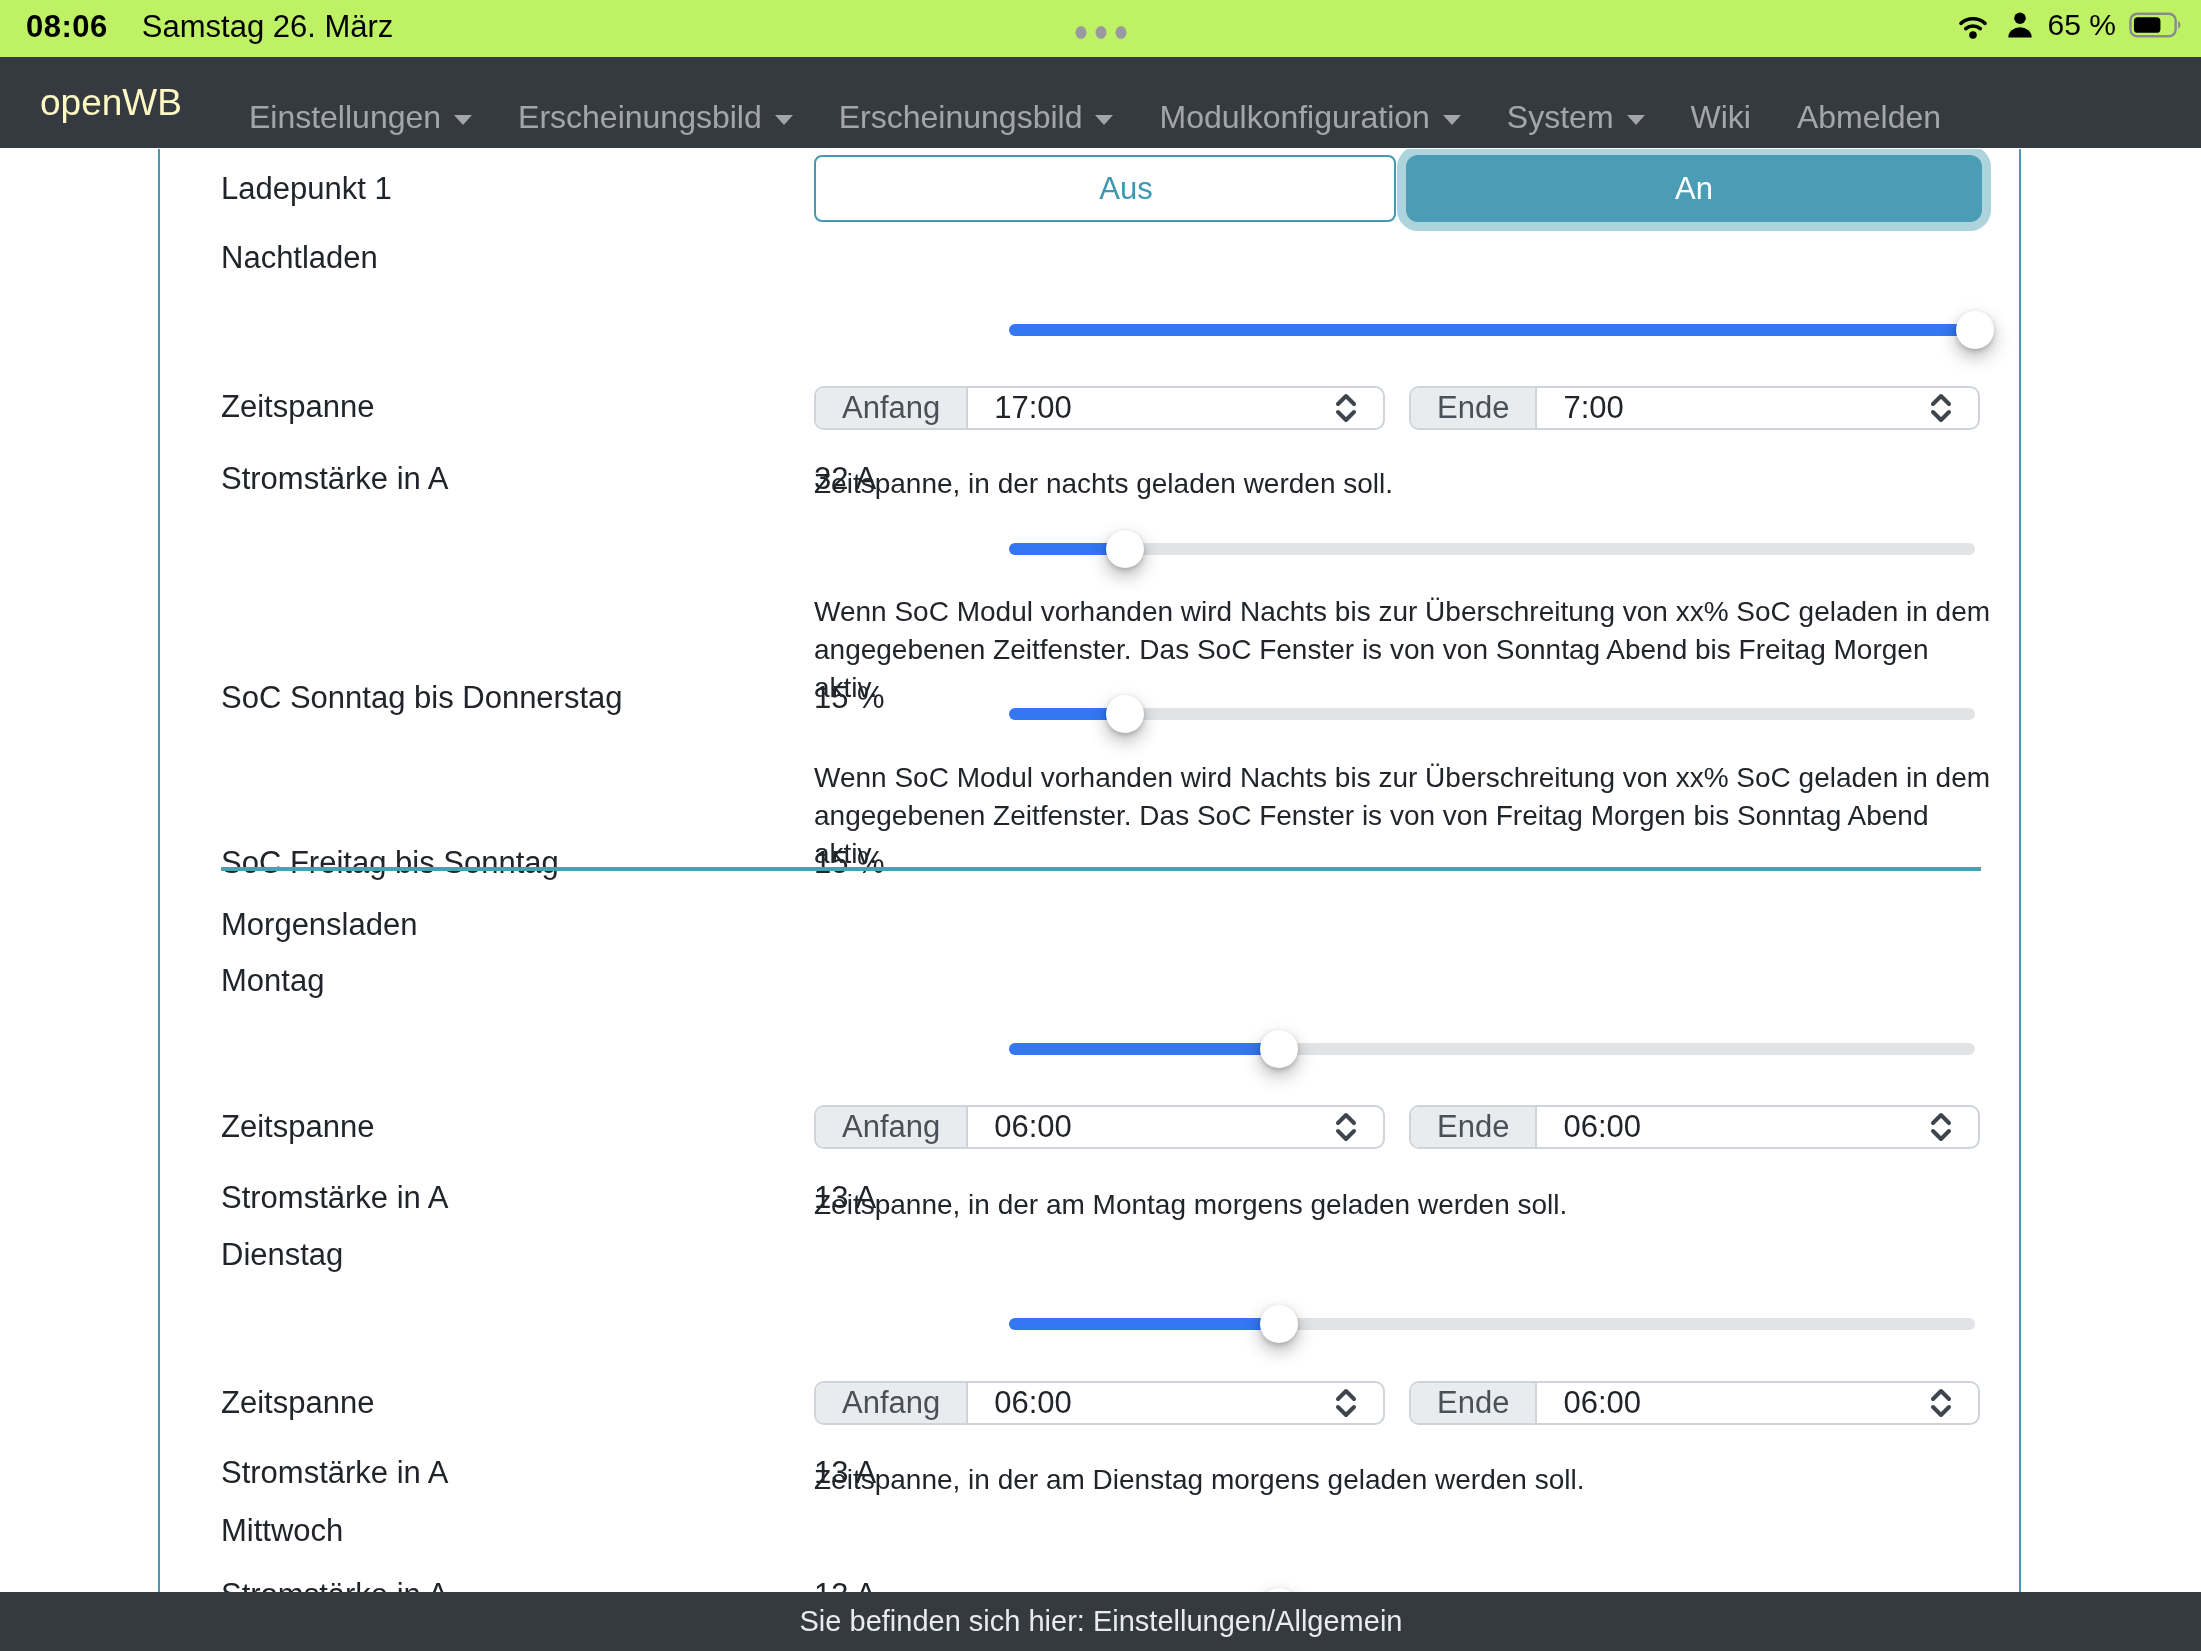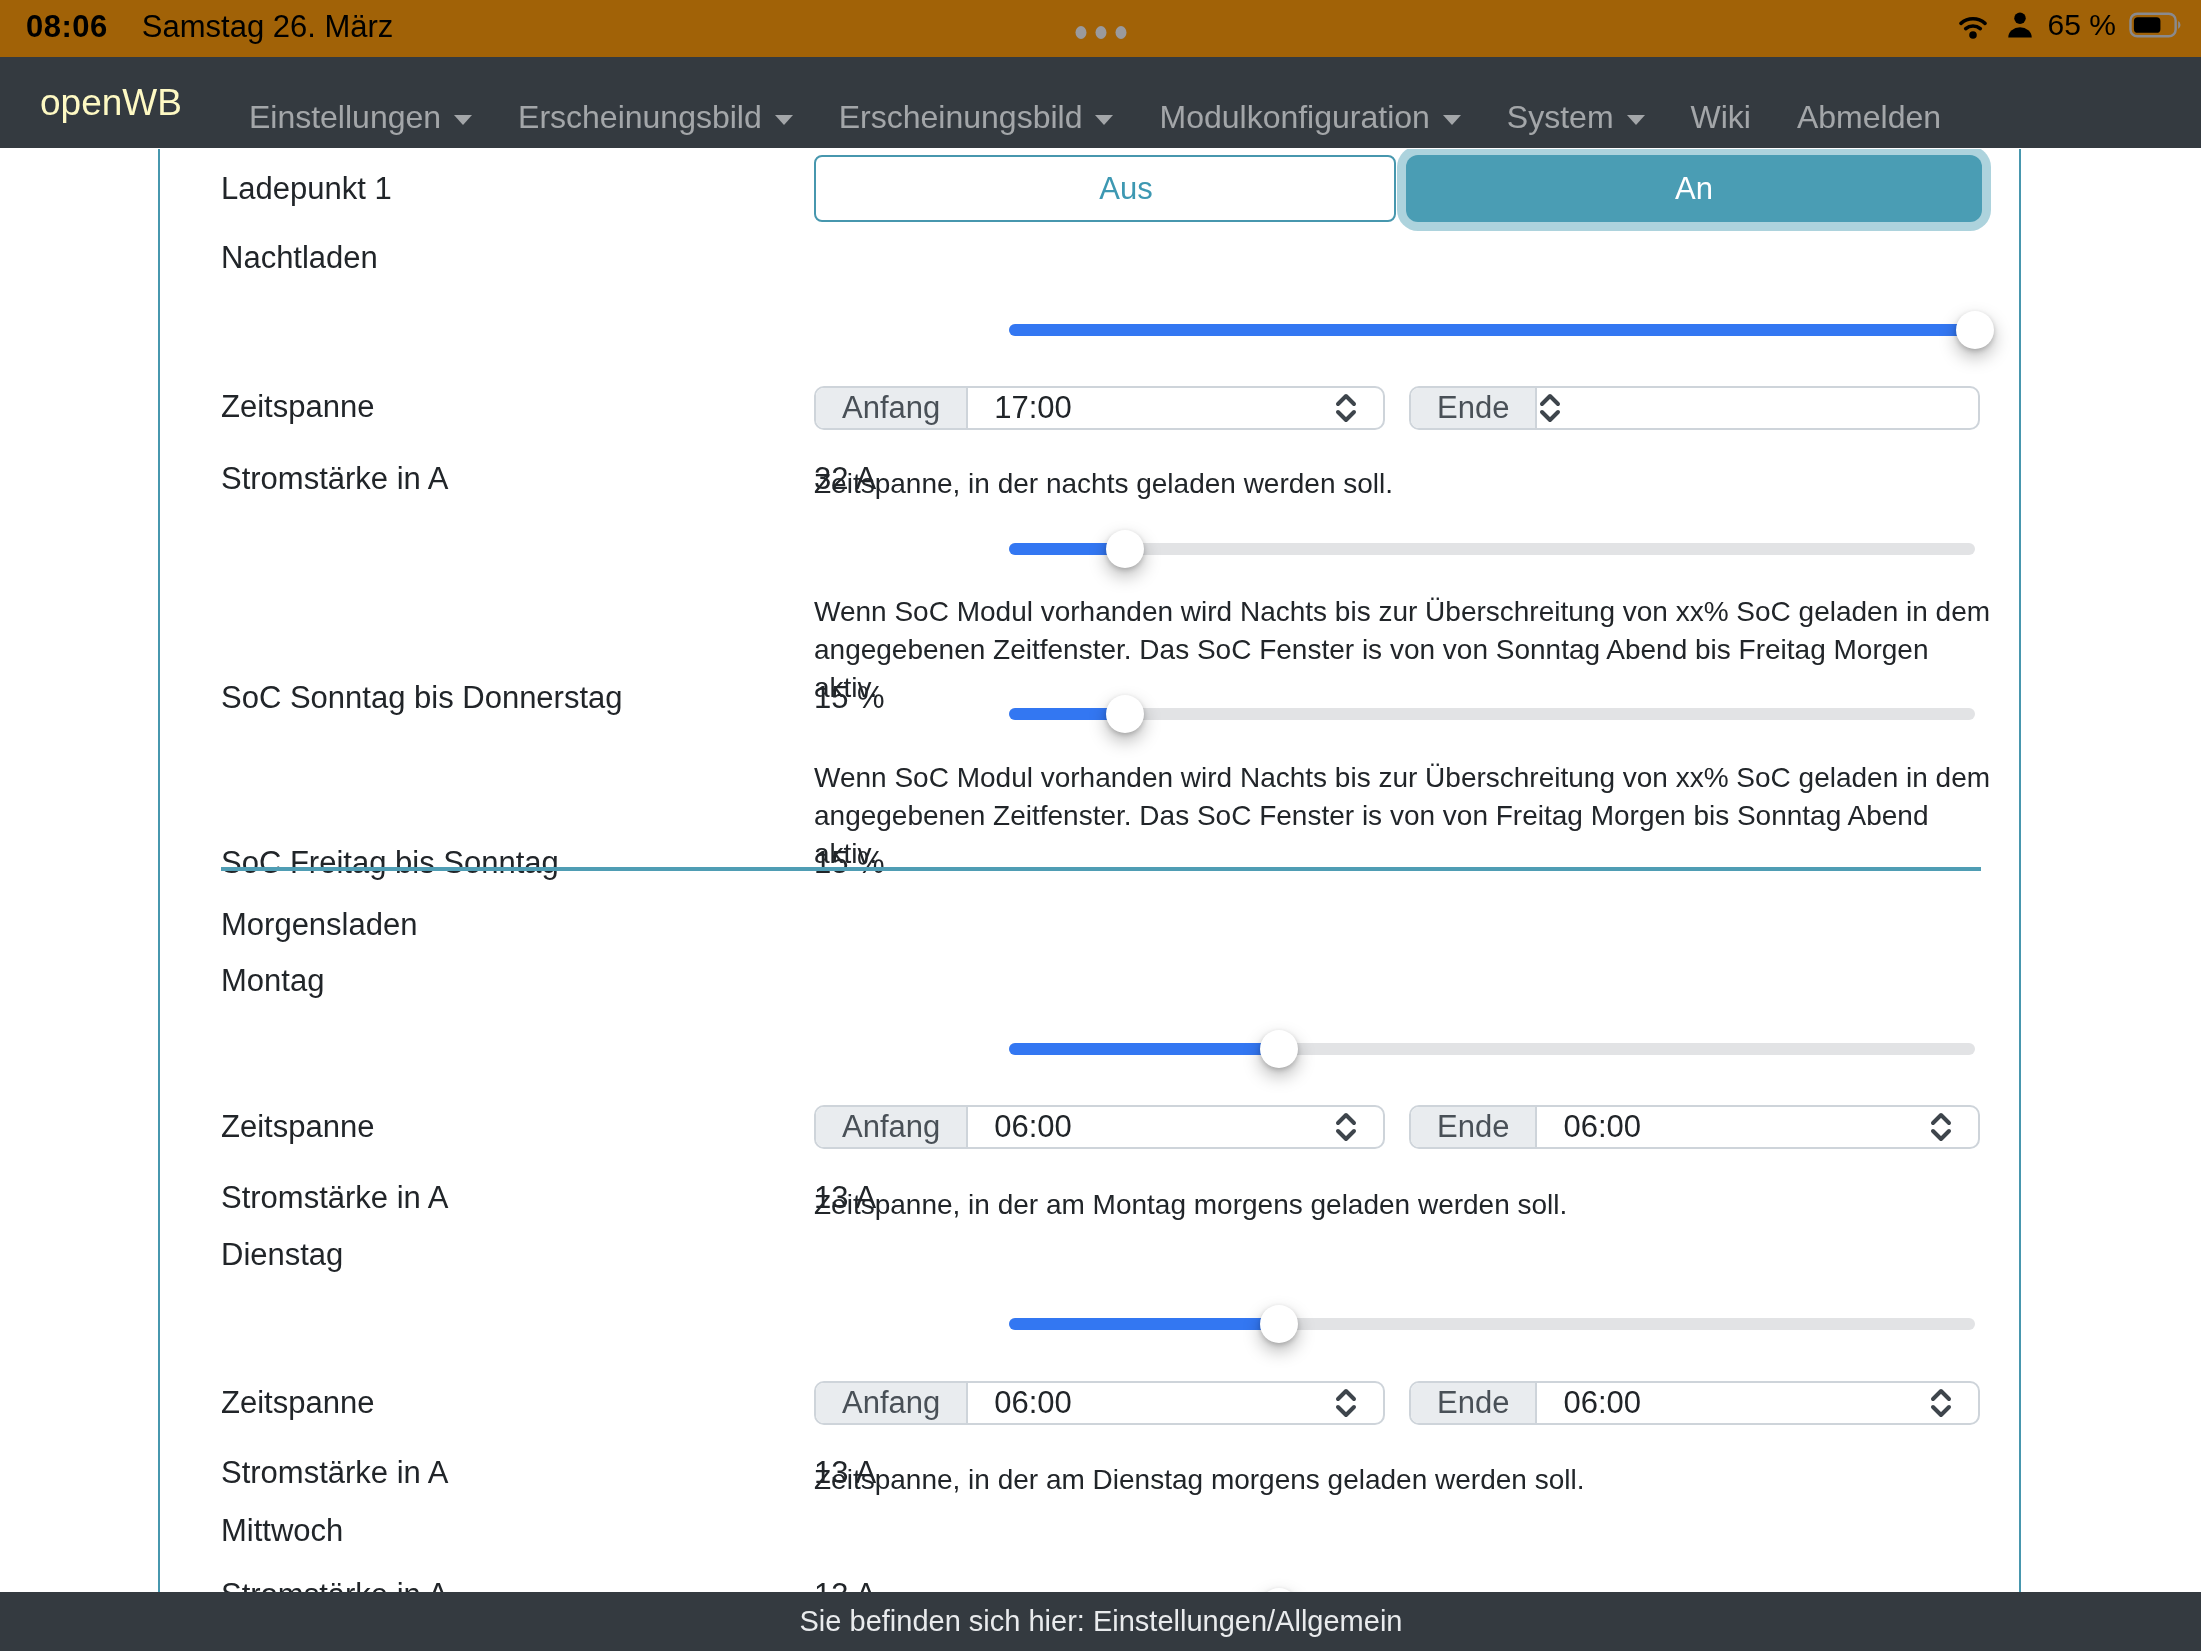--- a/index.html
+++ b/index.html
@@ -1,20 +1,20 @@
 <!DOCTYPE html>
 <html><head>
 <meta charset="utf-8">
 <style>
   * { margin:0; padding:0; box-sizing:border-box; }
   html,body { width:2202px; height:1651px; overflow:hidden; background:#fff;
               font-family:"Liberation Sans", sans-serif; color:#212529; }
 
   
-  .statusbar { position:absolute; top:0; left:0; width:2202px; height:57px; background:#a16207; }
+  .statusbar { position:absolute; top:0; left:0; width:2202px; height:57px; background:#bef264; }
   .sb-left { position:absolute; left:26px; top:9px; display:flex; align-items:center; gap:34px;
              font-size:31px; color:#000; }
   .sb-time { font-weight:bold; letter-spacing:0.5px; }
   .sb-dots { position:absolute; left:50%; top:26px; transform:translateX(-50%); display:flex; gap:9px; }
   .sb-dots i { width:11px; height:13px; border-radius:50%; background:#9a9a9e; }
   .sb-right { position:absolute; right:18px; top:8px; display:flex; align-items:center; gap:13px;
               font-size:30px; color:#000; }
 
   
   .navbar { position:absolute; top:57px; left:0; width:2202px; height:91px; background:#343a40;
@@ -156,20 +156,21 @@
     <span class="tvalue">17:00</span>
     <svg class="stepper" width="26" height="34" viewBox="0 0 26 34">
       <g fill="none" stroke="#3e454c" stroke-width="4" stroke-linecap="round" stroke-linejoin="round">
         <polyline points="5,13 13,5 21,13"></polyline>
           <polyline points="5,21 13,29 21,21"></polyline>
       </g>
     </svg>
   </div>
   <div class="tgroup end" style="top:237px">
     <span class="prefix">Ende</span>
+    <span class="tvalue">7:00</span>
     <svg class="stepper" width="26" height="34" viewBox="0 0 26 34">
       <g fill="none" stroke="#3e454c" stroke-width="4" stroke-linecap="round" stroke-linejoin="round">
         <polyline points="5,13 13,5 21,13"></polyline>
           <polyline points="5,21 13,29 21,21"></polyline>
       </g>
     </svg>
   </div>
   <div class="help" style="top:316px">Zeitspanne, in der nachts geladen werden soll.</div>
 
   <div class="lbl" style="top:531px">SoC Sonntag bis Donnerstag</div>

